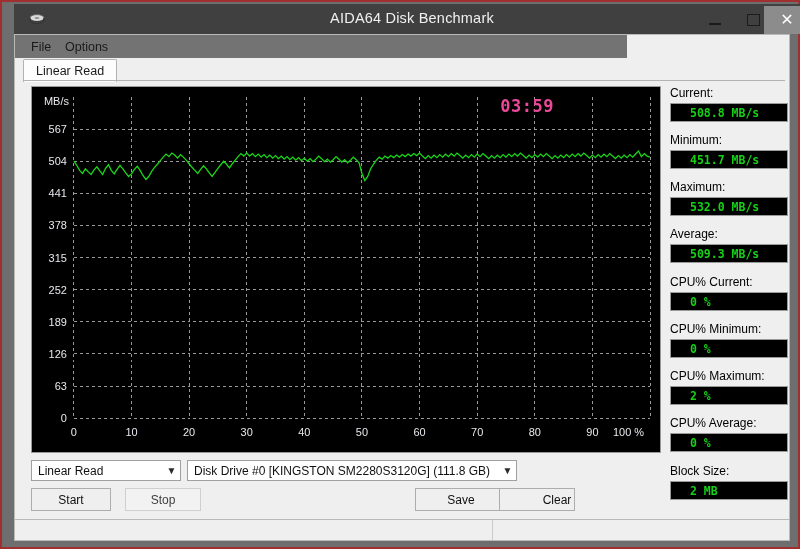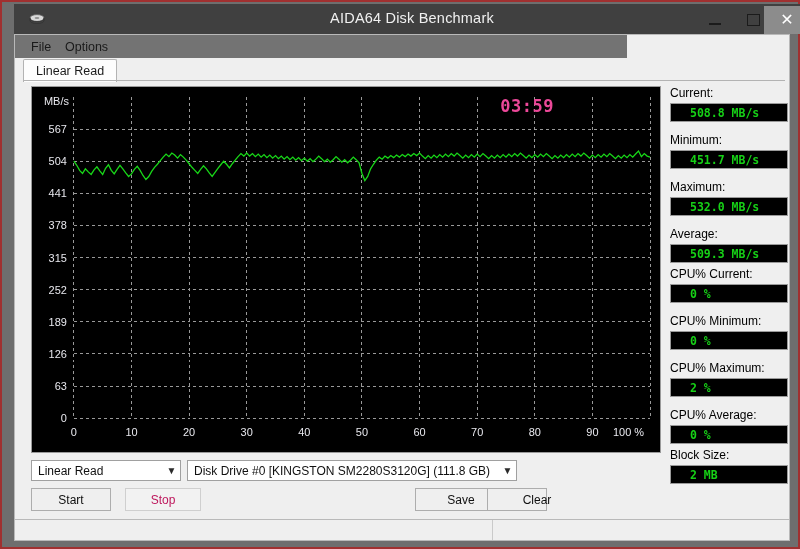--- a/index.html
+++ b/index.html
@@ -86,37 +86,37 @@
     color:#2a2a2a;font-size:10px;
   }
   .combo-mode{left:16px;top:425px;width:150px;}
   .combo-drive{left:172px;top:425px;width:330px;}
   .btn{
     position:absolute;height:23px;
     background:#efefef;border:1px solid #adadad;box-sizing:border-box;
     font-size:12px;color:#101010;
     display:flex;align-items:center;justify-content:center;
   }
-  .btn.disabled{color:#be185d;background:#f2f2f2;border-color:#cfcfcf;}
+  .btn.disabled{color:#404040;background:#f2f2f2;border-color:#cfcfcf;}
   .btn-start{left:16px;top:453px;width:80px;}
   .btn-stop{left:110px;top:453px;width:76px;}
   .btn-save{left:400px;top:453px;width:92px;}
-  .btn-clear{left:472px;top:453px;width:60px;padding-left:40px;}
+  .btn-clear{left:484px;top:453px;width:76px;padding-left:40px;}
   
   .stats{position:absolute;left:655px;top:51px;width:118px;height:400px;}
   .stat-label{font-size:12px;color:#000000;margin:0 0 3px 0;white-space:nowrap;}
   .stat-box{
     height:19px;background:#000000;border:1px solid #9a9a9a;box-sizing:border-box;
     display:flex;align-items:center;
     font-family:"DejaVu Sans Mono", monospace;
     font-size:11.5px;font-weight:bold;color:#16d016;
   }
   .stat-box span{padding-left:19px;}
   .stat-group{margin-bottom:11px;}
-  .stat-group.gap{margin-bottom:4px;}
+  .stat-group.gap{margin-bottom:12px;}
   
   .statusbar{
     position:absolute;left:12px;top:517px;width:776px;height:22px;
     background:#efefef;border:1px solid #b9b9b9;box-sizing:border-box;
   }
   .status-pane{position:absolute;top:0;height:20px;}
   .status-left{left:0;width:478px;border-right:1px solid #cacaca;box-sizing:border-box;}
   .status-right{left:478px;width:296px;}
 </style>
 </head>

